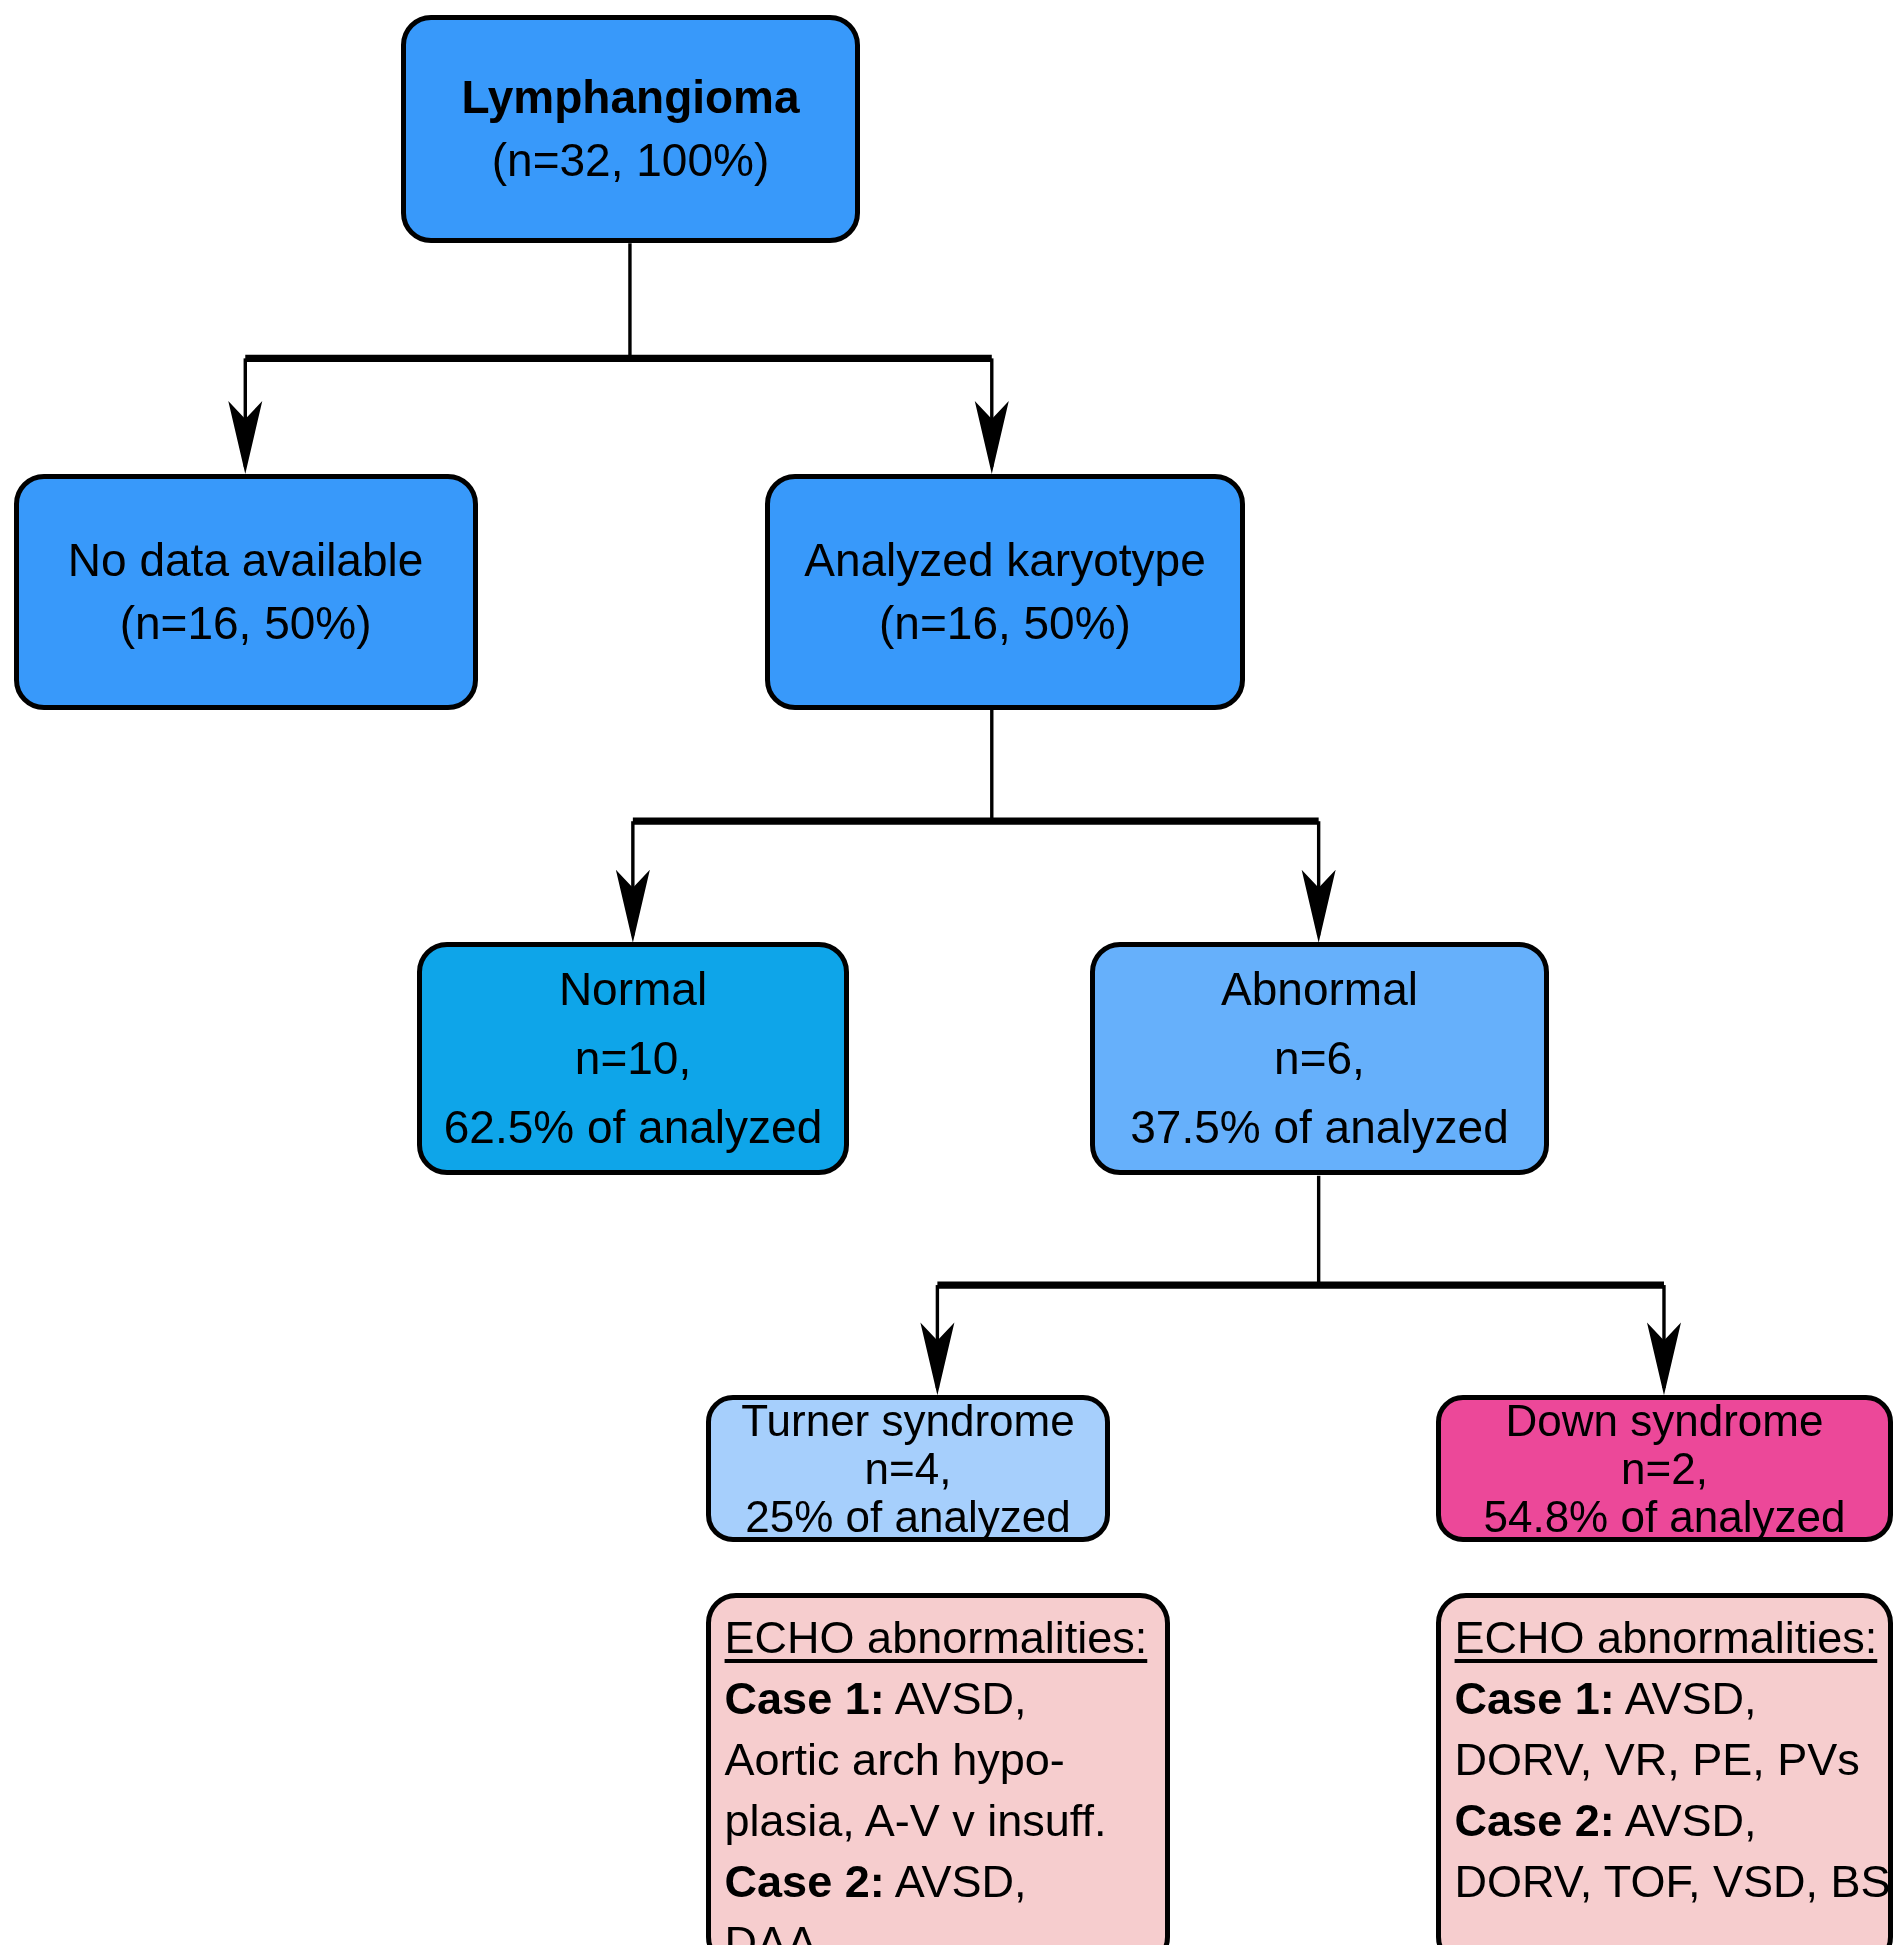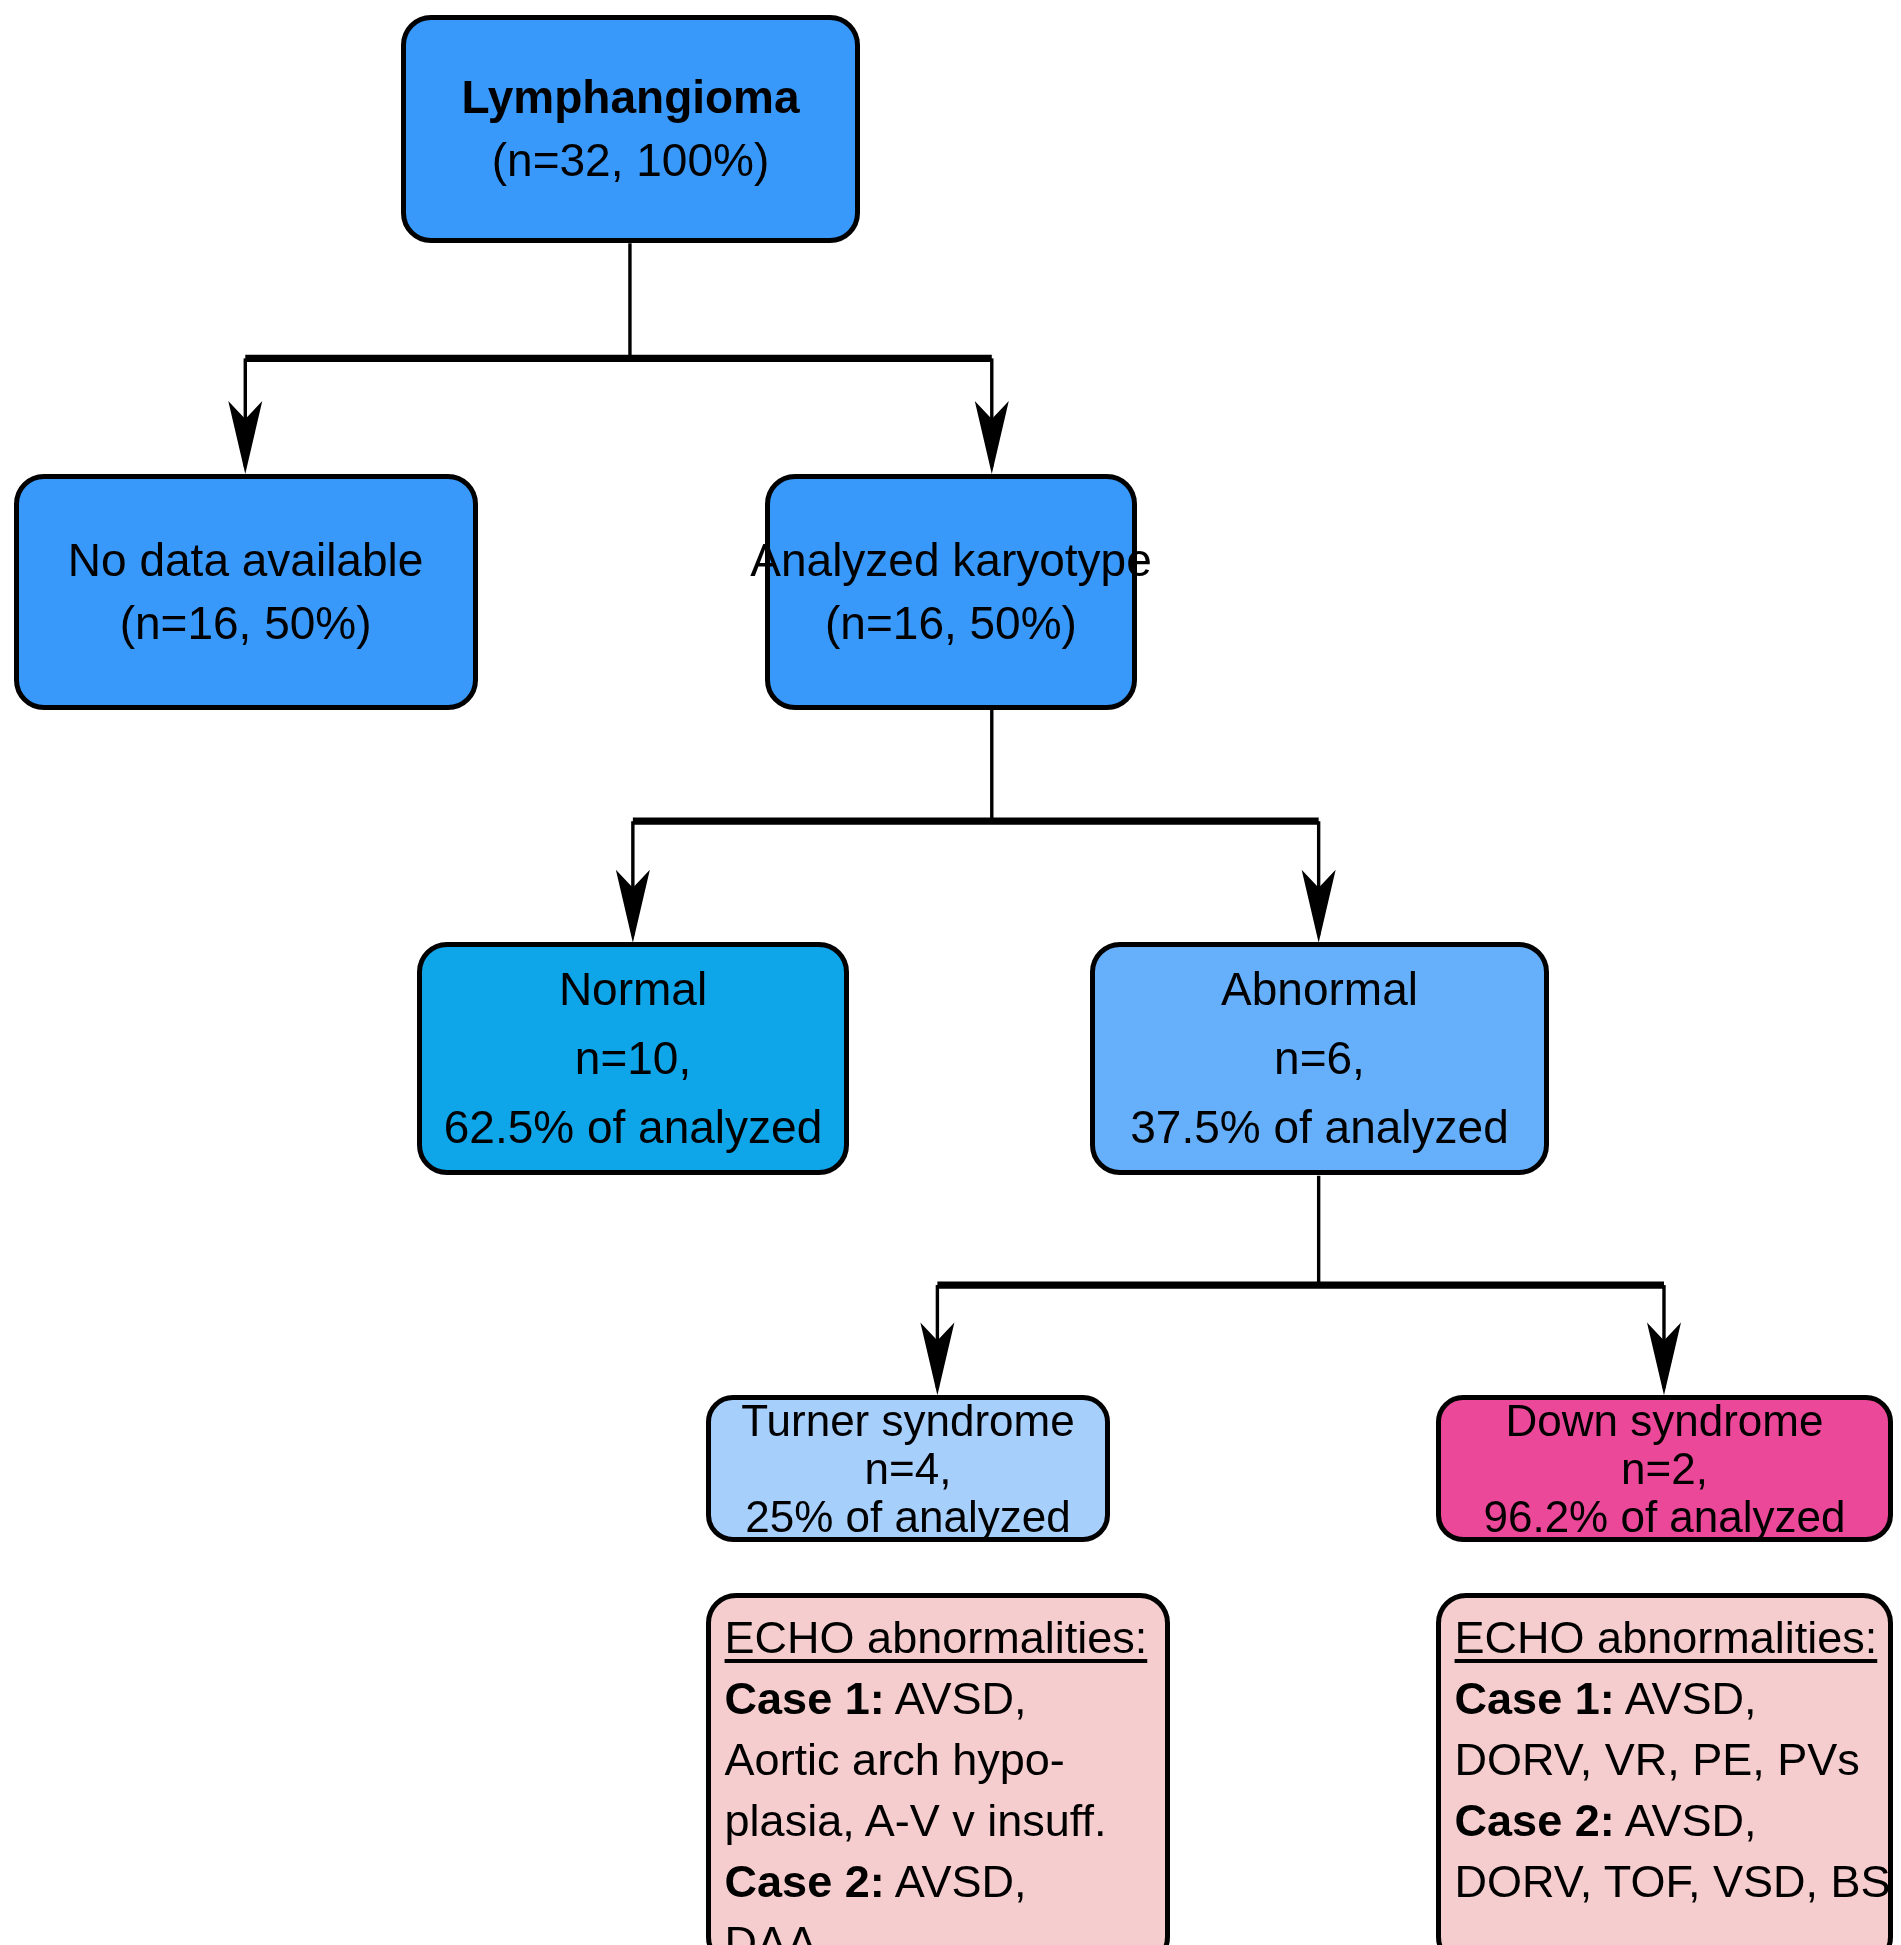--- a/index.html
+++ b/index.html
@@ -93,21 +93,21 @@
   <div class="node lv1" style="left: 401px; top: 14.6px; width: 459px; height: 228px; background-color: rgb(56, 153, 250);">
     <div class="ln bold">Lymphangioma</div>
     <div class="ln">(n=32, 100%)</div>
   </div>
 
   <div class="node lv2" style="left: 13.6px; top: 474px; width: 464px; height: 236px; background-color: rgb(56, 153, 250);">
     <div class="ln">No data available</div>
     <div class="ln">(n=16, 50%)</div>
   </div>
 
-  <div class="node lv2" style="left: 765px; top: 474px; width: 372px; height: 236px; background-color: rgb(56, 153, 250);">
+  <div class="node lv2" style="left: 765px; top: 474px; width: 480px; height: 236px; background-color: rgb(56, 153, 250);">
     <div class="ln">Analyzed karyotype</div>
     <div class="ln">(n=16, 50%)</div>
   </div>
 
   <div class="node lv3" style="left: 417px; top: 942px; width: 432px; height: 233px; background-color: #0ea5e9;">
     <div class="ln">Normal</div>
     <div class="ln">n=10,</div>
     <div class="ln">62.5% of analyzed</div>
   </div>
 
@@ -119,21 +119,21 @@
 
   <div class="node lv4" style="left: 706px; top: 1395px; width: 404px; height: 147px; border-radius: 27px; background-color: rgb(166, 207, 252);">
     <div class="ln">Turner syndrome</div>
     <div class="ln">n=4,</div>
     <div class="ln">25% of analyzed</div>
   </div>
 
   <div class="node lv4" style="left: 1436px; top: 1395px; width: 457px; height: 147px; border-radius: 27px; background-color: #ec4899;">
     <div class="ln">Down syndrome</div>
     <div class="ln">n=2,</div>
-    <div class="ln">96.2% of analyzed</div>
+    <div class="ln">54.8% of analyzed</div>
   </div>
 
   <div class="node echo" style="left: 706px; top: 1545px; width: 464px; height: 374px; background-color: rgb(246, 205, 206);">
     <div class="eh">ECHO abnormalities:</div>
     <div class="el"><span class="bold">Case 1:</span><span> AVSD,</span></div>
     <div class="el"><span>Aortic arch hypo-</span></div>
     <div class="el"><span>plasia, A-V v insuff.</span></div>
     <div class="el"><span class="bold">Case 2:</span><span> AVSD,</span></div>
     <div class="el"><span>DAA</span></div>
   </div>

